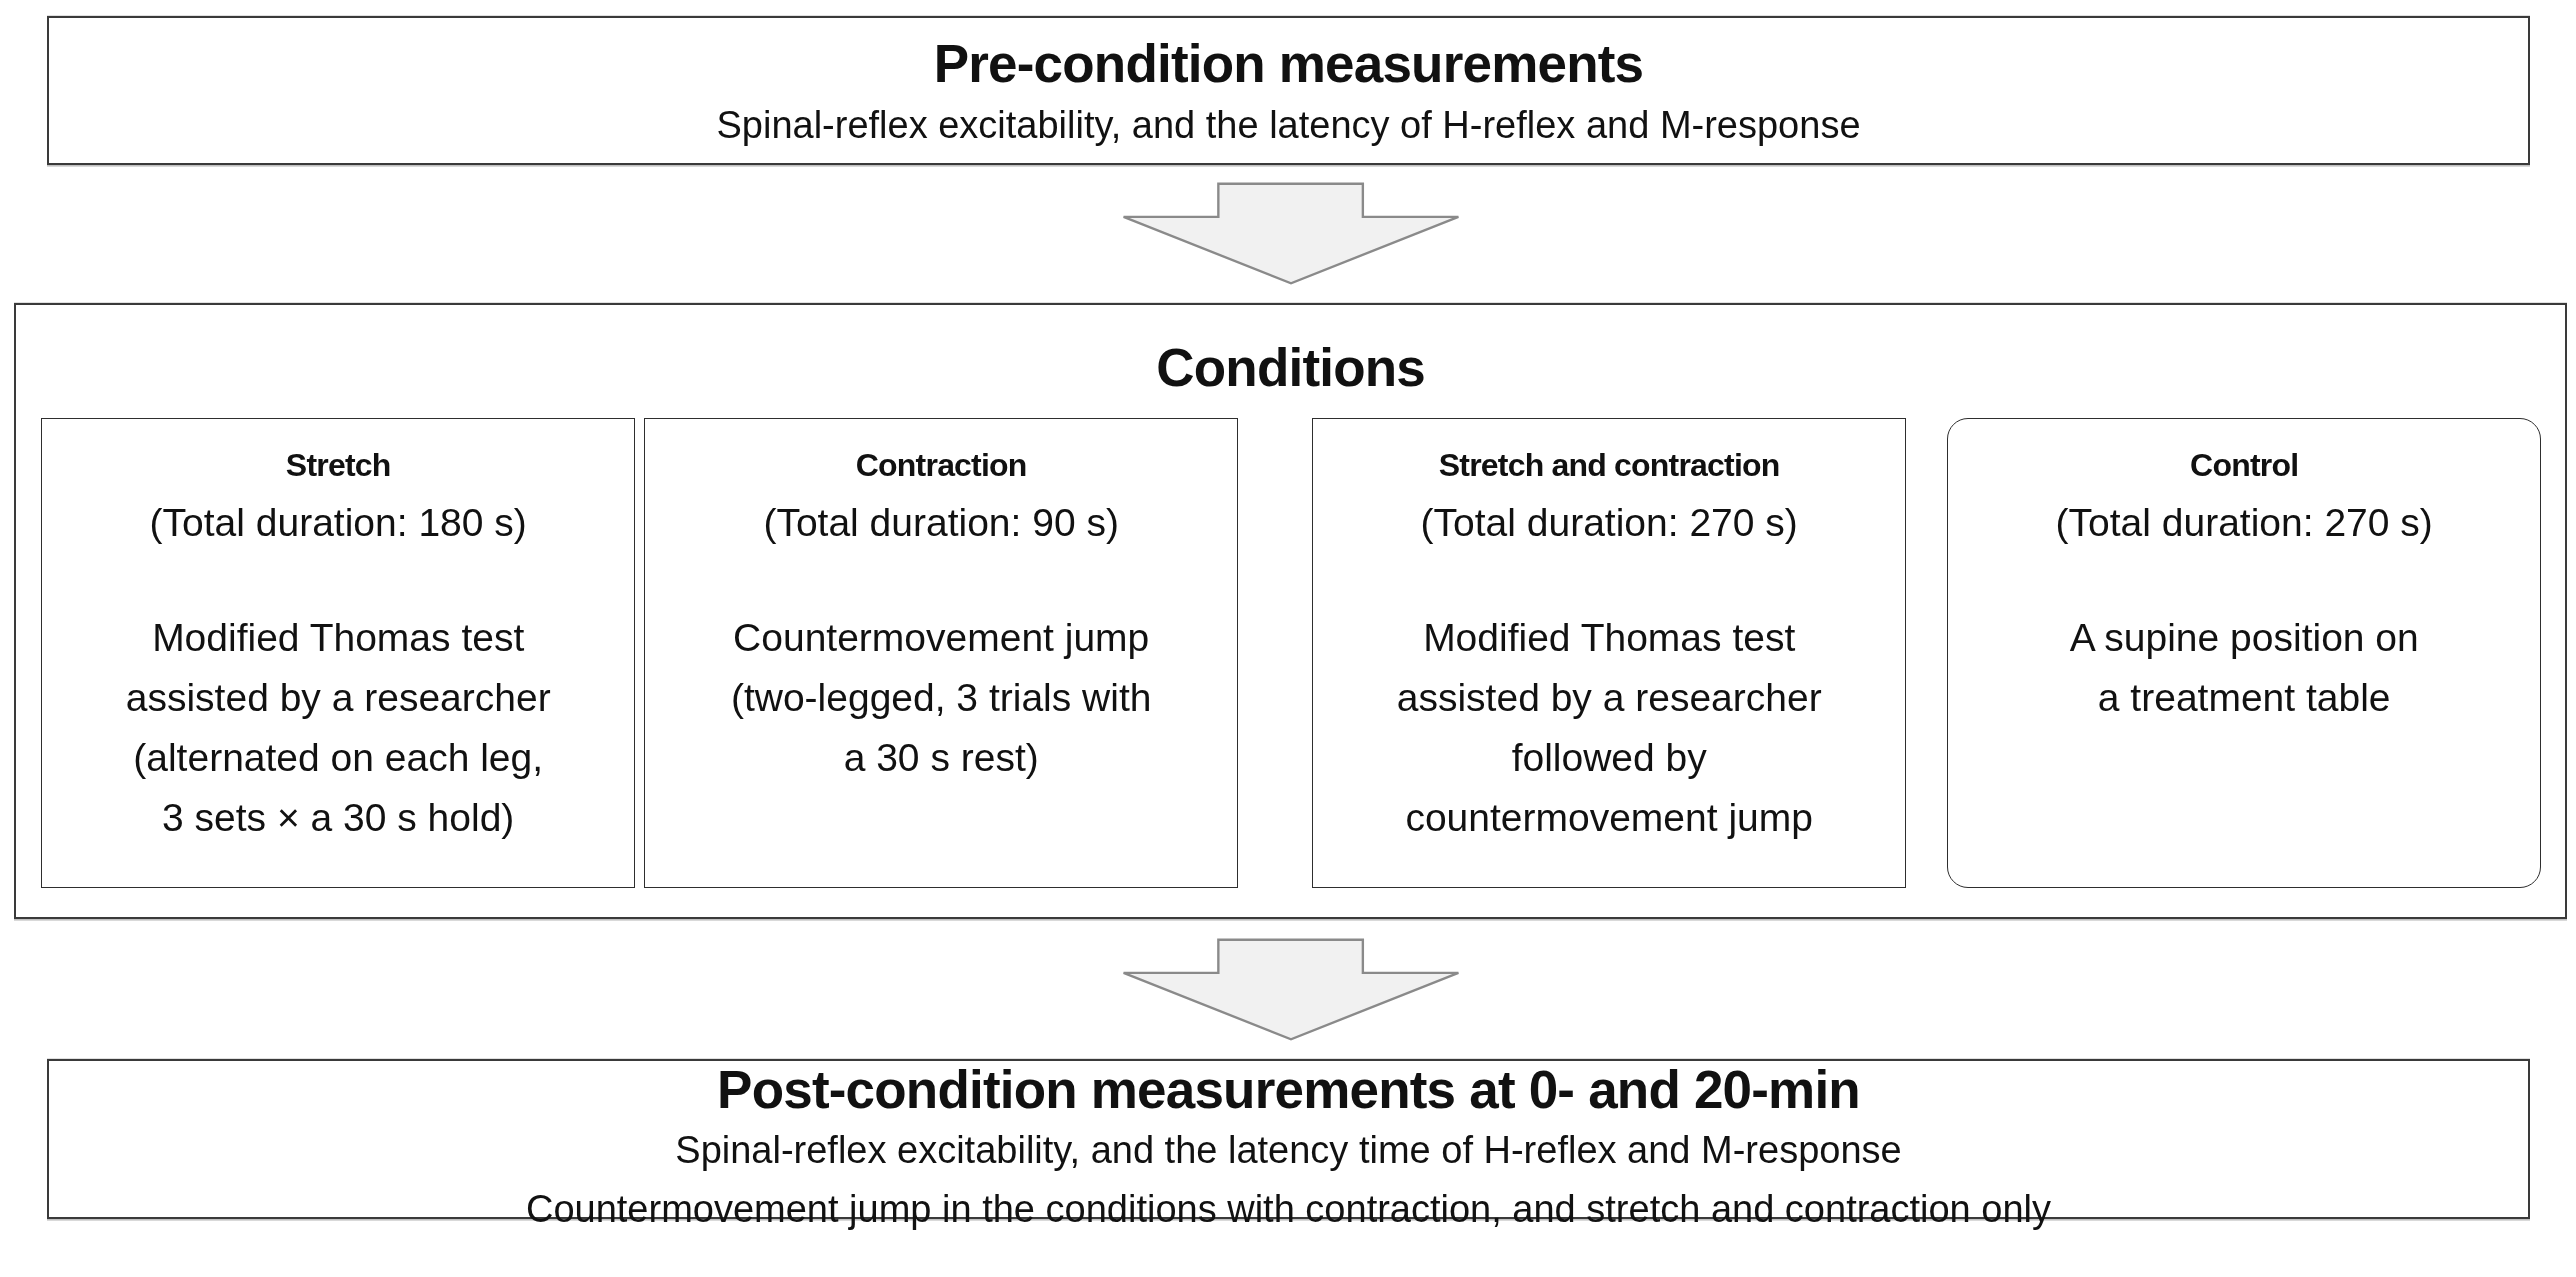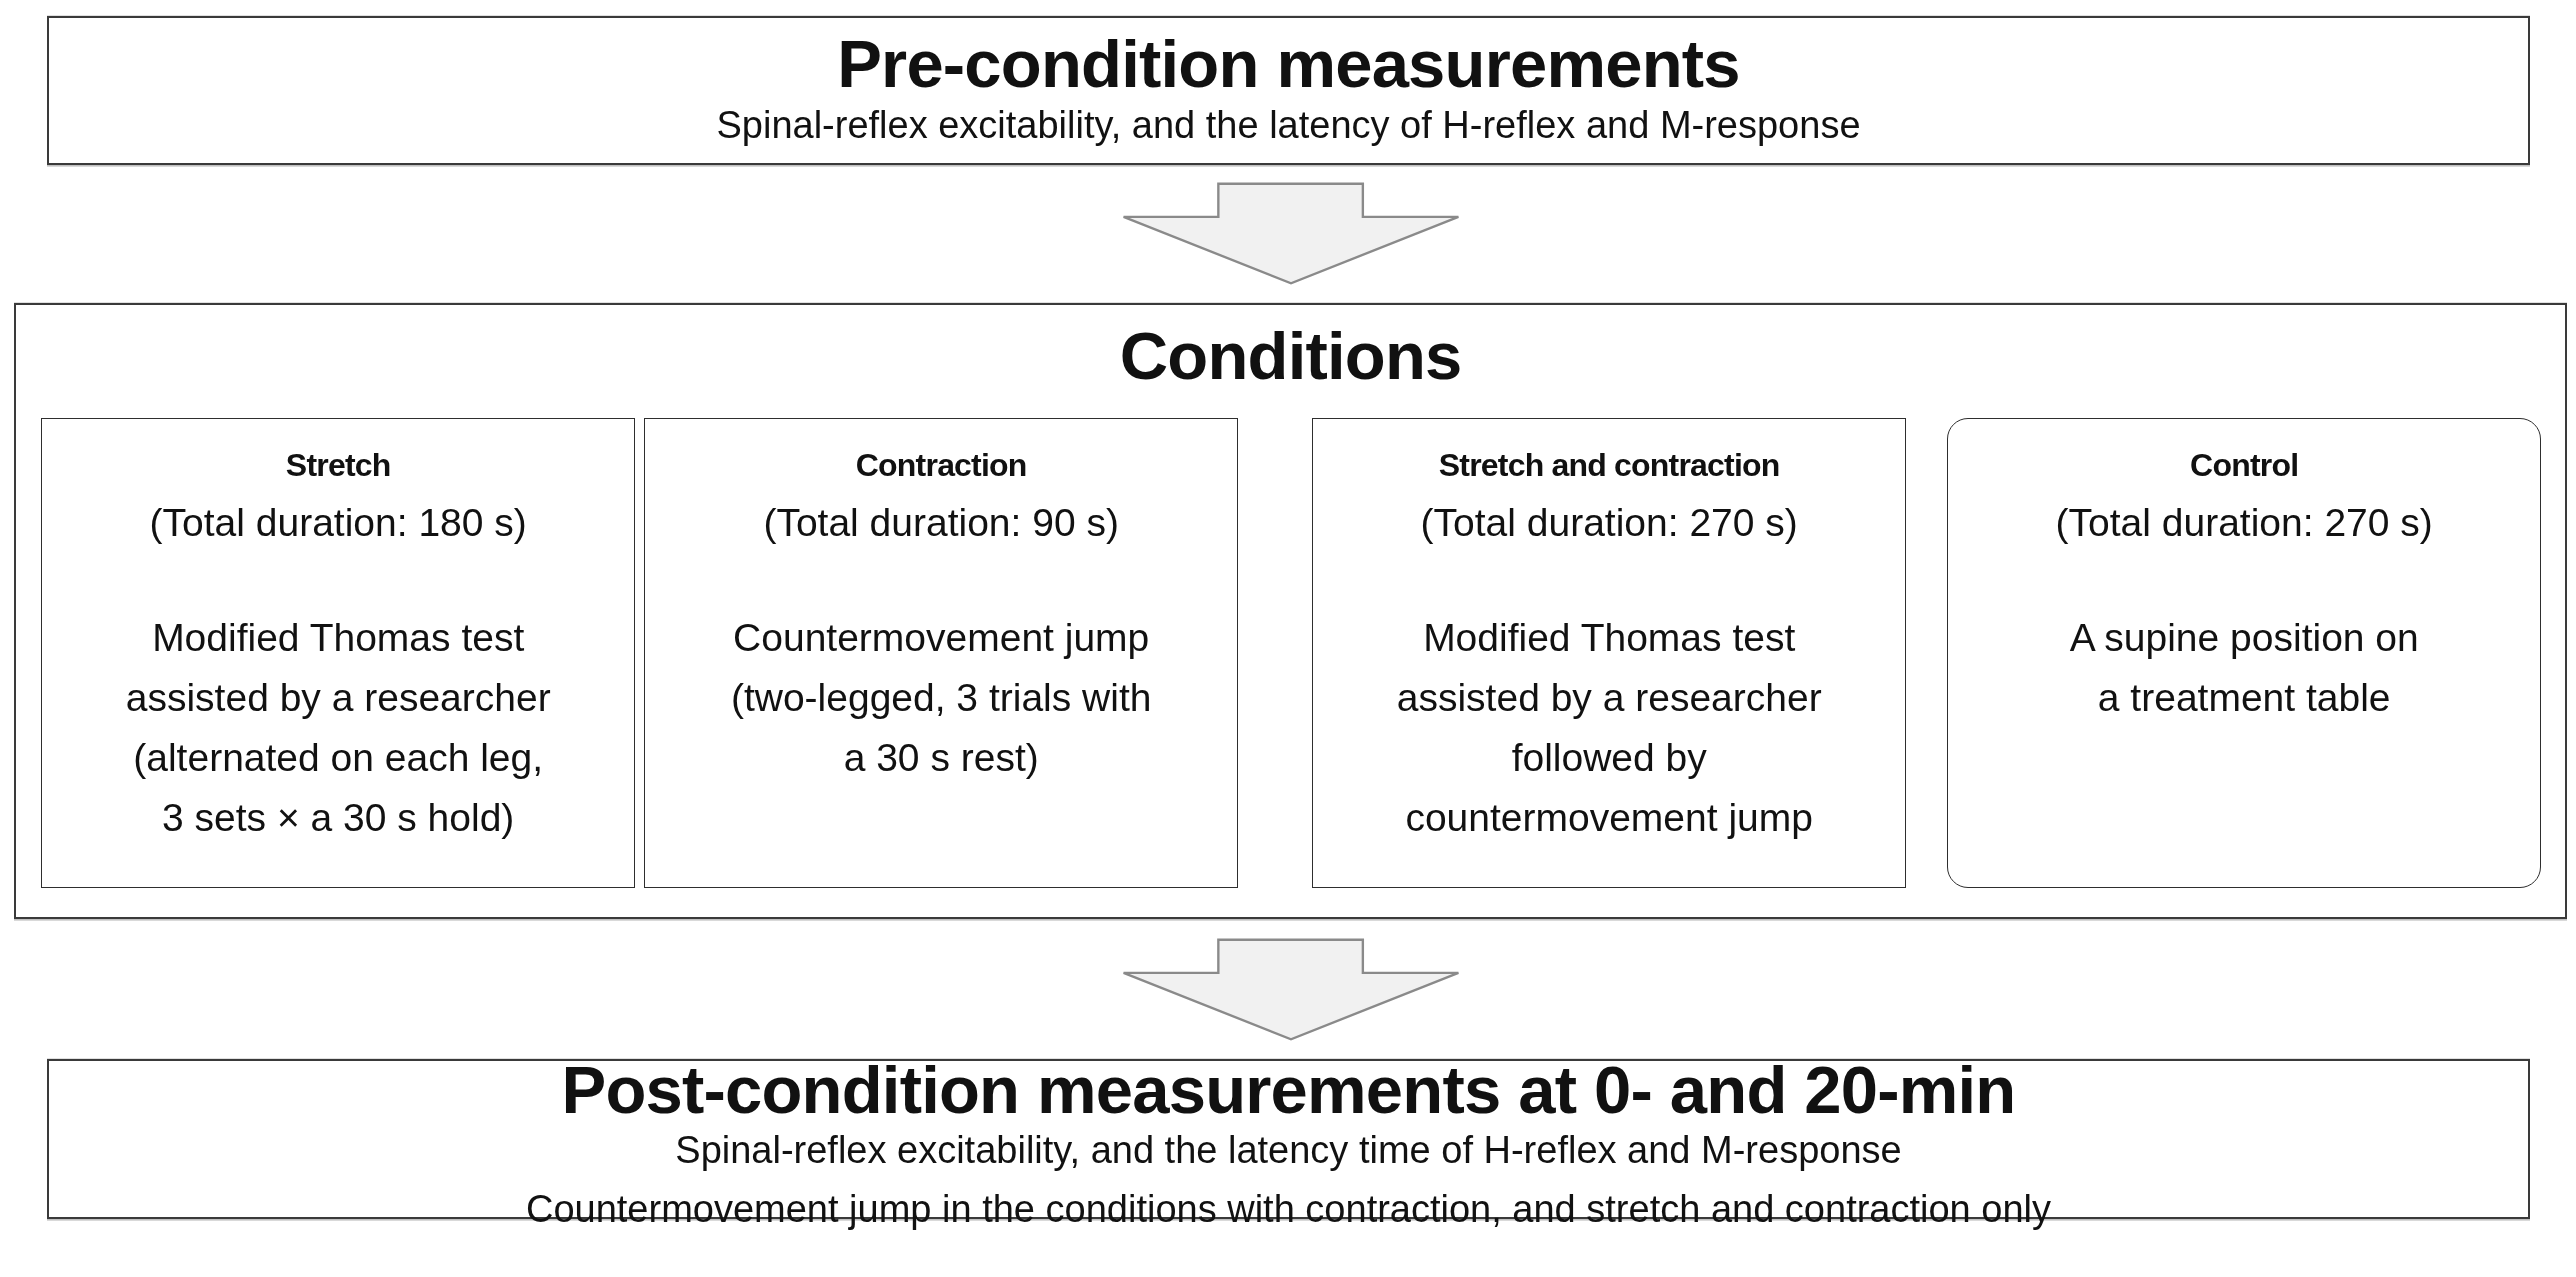--- a/index.html
+++ b/index.html
@@ -13,33 +13,33 @@
   }
   .outer-box {
     position: absolute;
     background: #ffffff;
     border: 2.4px solid #3a3a3a;
     box-shadow: 0 1.6px 0 rgba(140,140,140,.55), 0 -0.8px 0 rgba(160,160,160,.4);
     box-sizing: border-box;
     text-align: center;
   }
   .big-title {
-    font-size: 67px;
+    font-size: 53px;
     font-weight: bold;
     line-height: 57px;
     letter-spacing: -0.8px;
   }
   .sub-text {
     font-size: 38px;
     line-height: 51px;
   }
   #pre-box  { left: 47px;  top: 16px;   width: 2483px; height: 149px; padding-top: 17.4px; }
   #pre-box .sub-text { margin-top: 8px; }
 
-  #conditions-box { left: 14.2px; top: 303px; width: 2553px; height: 616px; padding-top: 22px; }
+  #conditions-box { left: 14.2px; top: 303px; width: 2553px; height: 616px; padding-top: 34px; }
 
   .cond-box {
     position: absolute;
     top: 113px;              
     width: 594px;
     height: 470px;
     background: #ffffff;
     border: 1.6px solid #2e2e2e;
     box-sizing: border-box;
     text-align: center;

